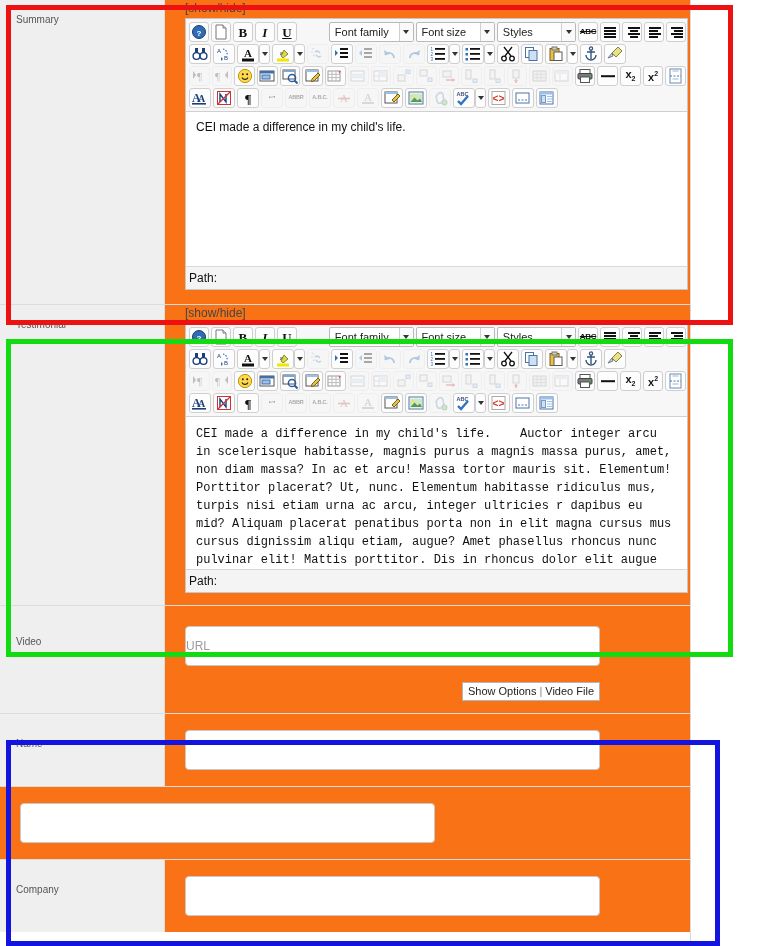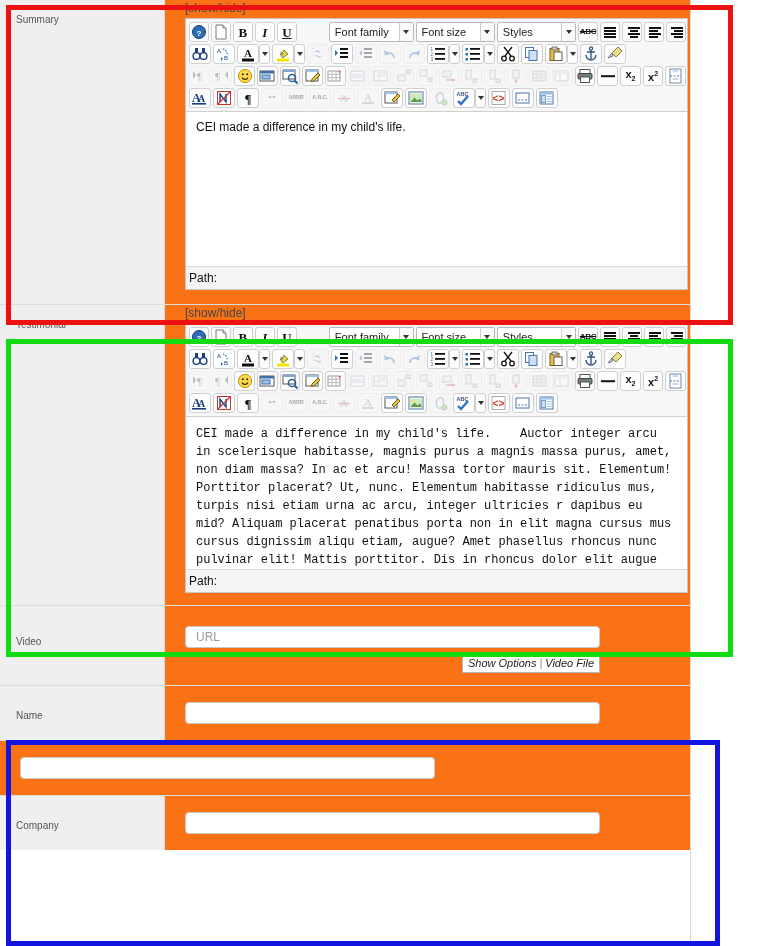--- a/index.html
+++ b/index.html
@@ -78,30 +78,30 @@
   .mce-body p{margin:0;font-size:12px;color:#111;line-height:14.5px;white-space:pre-wrap;}
   .mce-long p{line-height:18px;font-family:Liberation Mono, monospace;}
   .mce-status{
     background:#f4f4f4;border-top:1px solid #d8d8d8;
     height:22px;line-height:22px;padding-left:3px;
     font-size:12px;color:#111;
   }
 
   
   .txt{
-    width:415px;height:22px;
+    width:415px;height:40px;
     border:1px solid #c9c9c9;border-radius:4px;
     background:#fff;box-sizing:border-box;
-    padding:0 10px;font-size:12px;color:#222;
+    padding:0 0;font-size:12px;color:#222;
     font-family:"Liberation Sans",sans-serif;
     display:flex;align-items:center;
   }
   .txt.ph{color:#9b9b9b;}
   .vid-opts{
-    width:415px;display:flex;justify-content:flex-end;margin-top:6px;font-style:italic;
+    width:415px;display:flex;justify-content:flex-end;margin-top:16px;
   }
   .vid-opts .pill{
     border:1px solid #b5b5b5;background:#fff;
     font-size:11px;color:#222;padding:2px 5px;line-height:13px;
   }
   .vid-opts .pill .sepbar{color:#888;padding:0 3px;}
 
   
   .vrule{position:absolute;left:690px;top:0;width:1px;height:946px;background:#d9d9d9;}
 

